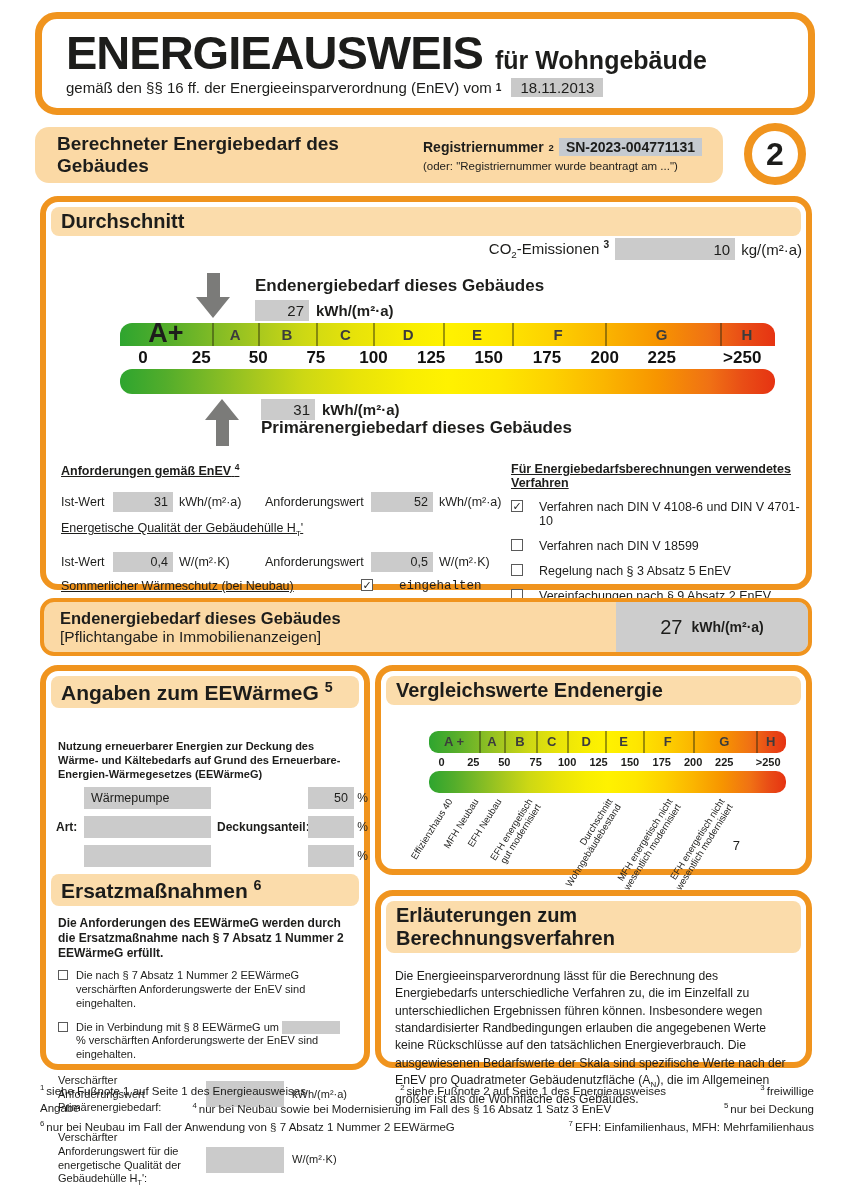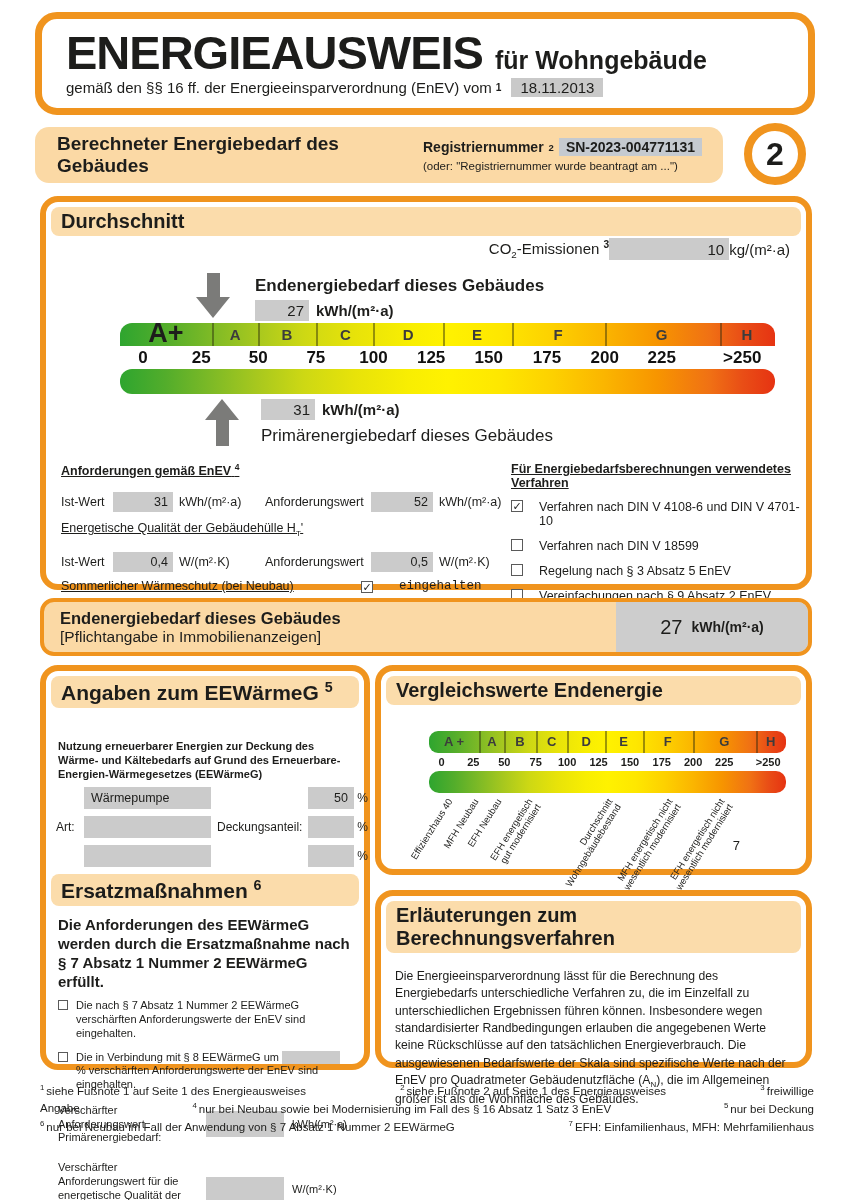--- a/index.html
+++ b/index.html
@@ -27,47 +27,47 @@
   .banner { position:absolute; left:35px; top:127px; width:688px; height:56px; background:#fbd9a5; border-radius:14px; display:flex; align-items:center; }
   .banner-title { font-size:19px; font-weight:bold; padding-left:22px; flex:1; }
   .banner-right { width:300px; padding-right:10px; }
   .reg-line { display:flex; align-items:center; gap:5px; font-size:14px; font-weight:bold; }
   .reg-box { background:#c5cad0; padding:1px 7px; font-weight:bold; font-size:14px; }
   .reg-alt { font-size:11.5px; margin-top:4px; }
   .page-circle { position:absolute; left:744px; top:123px; width:62px; height:62px; border:8px solid #f0941e; border-radius:50%; background:#fff; display:flex; align-items:center; justify-content:center; font-size:32px; font-weight:bold; }
 
   
   .eb-box { left:40px; top:196px; width:772px; height:394px; }
-  .eb-co2 { position:absolute; right:16px; top:36px; display:flex; align-items:center; font-size:15px; }
+  .eb-co2 { position:absolute; right:4px; top:36px; display:flex; align-items:center; gap:6px; font-size:15px; }
   .eb-co2 .vbox { width:120px; height:22px; font-size:15px; }
   .arrow { position:absolute; width:34px; }
   .arrow .stem { width:13px; height:24px; background:#7b7b79; margin:0 auto; }
   .arrow .head-down { width:0; height:0; border-left:17px solid transparent; border-right:17px solid transparent; border-top:21px solid #7b7b79; }
   .arrow .head-up { width:0; height:0; border-left:17px solid transparent; border-right:17px solid transparent; border-bottom:21px solid #7b7b79; }
   .eb-endlabel { position:absolute; left:209px; top:74px; font-size:17px; font-weight:bold; }
   .eb-valrow { position:absolute; display:flex; align-items:center; gap:7px; font-size:15px; font-weight:bold; }
   .eb-valrow .vbox { width:54px; height:21px; font-size:15px; font-weight:normal; }
   .scaleblock { position:absolute; left:74px; top:121px; width:655px; }
   .srow { position:relative; }
   .bar-letters { height:23px; border-radius:12px 12px 0 0; }
   .letter { position:absolute; top:0; transform:translateX(-50%); font-weight:bold; font-size:15px; color:#3c3c3c; line-height:23px; }
   .letter.big { font-size:27px; color:#1d1d1b; line-height:21px; }
   .tick { position:absolute; top:0; width:2px; height:100%; background:rgba(40,40,10,0.45); }
   .bar-nums { height:23px; background:#fff; }
   .num { position:absolute; transform:translateX(-50%); font-weight:bold; font-size:17px; line-height:23px; color:#111; }
   .bar-plain { height:25px; border-radius:12px; }
-  .eb-primlabel { position:absolute; left:215px; top:224px; font-size:17px; font-weight:normal; }
+  .eb-primlabel { position:absolute; left:215px; top:216px; font-size:17px; font-weight:bold; }
 
   .anf { position:absolute; left:15px; top:260px; width:430px; font-size:12.5px; }
   .anf-h { font-weight:bold; text-decoration:underline; }
   .anf-sub { text-decoration:underline; margin-top:7px; }
   .anf-row { display:grid; grid-template-columns:52px 60px 92px 106px 62px auto; align-items:center; height:24px; margin-top:12px; }
   .anf-row .vbox { height:20px; }
   .anf-row .unit { padding-left:6px; }
-  .sommer { display:flex; align-items:flex-end; margin-top:5px; }
+  .sommer { display:flex; align-items:flex-start; margin-top:5px; }
   .sommer .lbl { width:300px; text-decoration:underline; }
   .sommer .stat { margin-left:26px;font-family:Liberation Mono, monospace; }
 
   .verf { position:absolute; left:465px; top:260px; width:292px; font-size:12.5px; }
   .verf-h { font-weight:bold; text-decoration:underline; margin-bottom:10px; }
   .verf-item { display:flex; align-items:flex-start; gap:16px; margin-bottom:11px; }
 
   
   .endband { position:absolute; left:40px; top:598px; width:772px; height:58px; background:#fbd9a5; border:4px solid #f0941e; border-radius:14px; display:flex; overflow:hidden; }
   .endband-left { flex:1; padding:7px 0 0 16px; }
@@ -75,25 +75,25 @@
   .endband-l2 { font-size:15.5px; }
   .endband-val { width:192px; background:#cdcdcd; display:flex; align-items:center; justify-content:center; gap:9px; }
   .endband-val .v { font-size:20px; }
   .endband-val .u { font-size:14px; font-weight:bold; }
 
   
   .ee-box { left:40px; top:665px; width:330px; height:405px; }
   .ee-intro { font-weight:bold; font-size:11px; line-height:1.25; padding:4px 12px 6px;margin-top:28px; }
   .ee-rows { padding:0 10px; }
   .ee-row { display:grid; grid-template-columns:28px 127px 97px 46px 14px; align-items:center; height:22px; margin-bottom:7px; font-size:12px; }
-  .ee-row .lbl { font-weight:normal; }
+  .ee-row .lbl { font-weight:bold; }
   .ee-row .abox { background:#cbcbcb; height:22px; display:flex; align-items:center; padding-left:7px; font-size:12.5px; }
   .ee-row .pbox { background:#cbcbcb; height:22px; display:flex; align-items:center; justify-content:flex-end; padding-right:6px; font-size:12.5px; }
   .ee-row .pct { text-align:right; }
-  .ers-intro { font-weight:bold; font-size:15px; line-height:1.25; padding:5px 12px 8px; }
+  .ers-intro { font-weight:bold; font-size:12px; line-height:1.25; padding:5px 12px 8px; }
   .ers-item { display:flex; gap:8px; font-size:11px; line-height:1.25; padding:0 12px; margin-bottom:10px; }
   .ers-item .cb { width:10px; height:10px; font-size:9px; line-height:9px; margin-top:1px; }
   .inline-box { display:inline-block; width:58px; height:13px; background:#cbcbcb; vertical-align:middle; }
   .req-row { display:grid; grid-template-columns:148px 78px auto; align-items:center; padding:0 12px; margin-top:12px; font-size:11px; line-height:1.25; }
   .req-row .vbox { height:26px; }
   .req-row .unit { padding-left:8px; }
 
   
   .vg-box { left:375px; top:665px; width:437px; height:210px; }
   .vg-scale { position:absolute; left:48px; top:60px; width:357px; }

